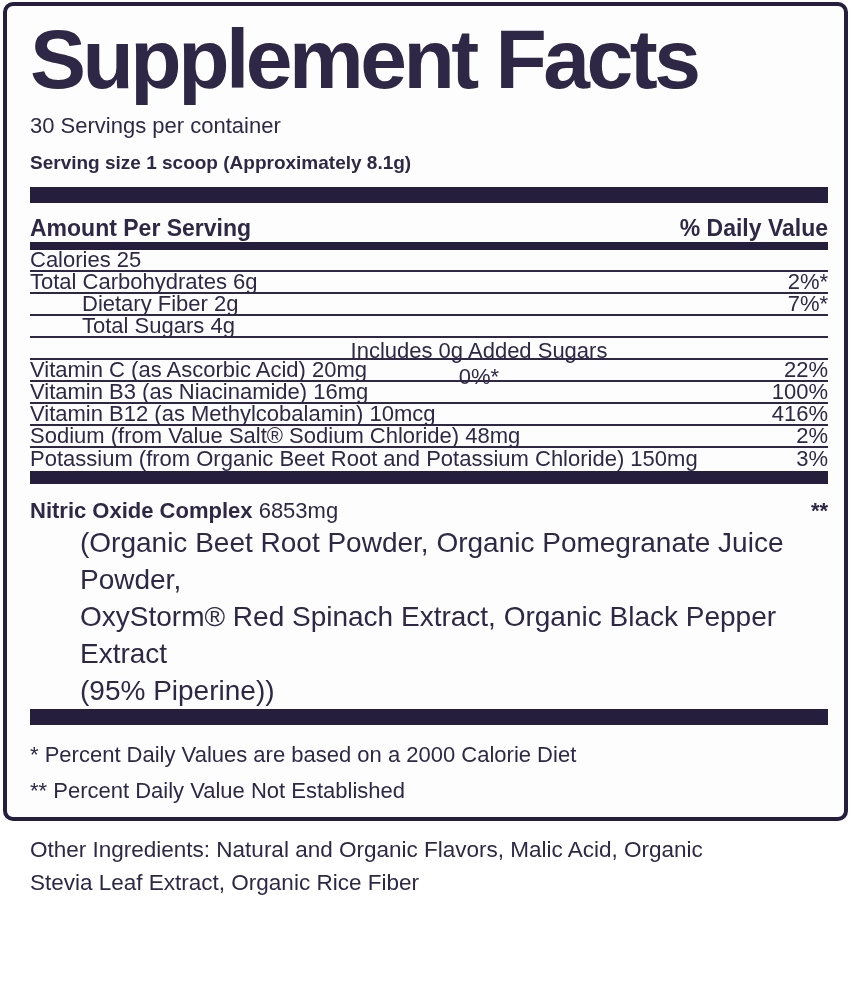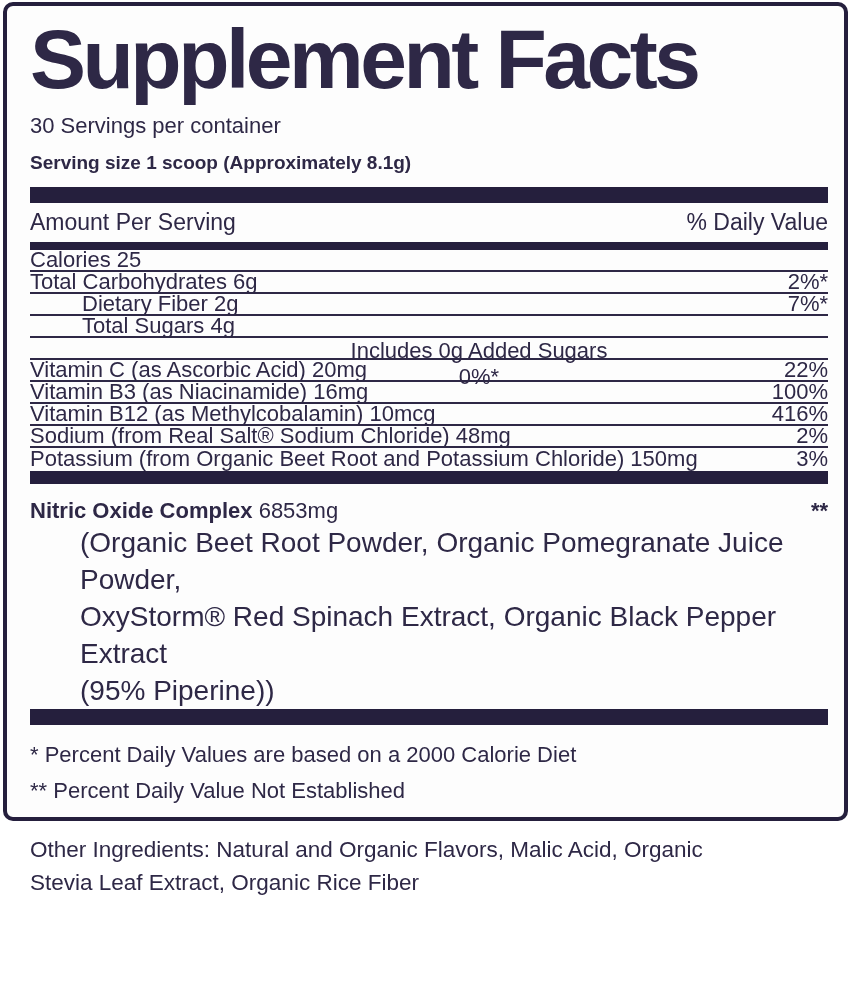--- a/index.html
+++ b/index.html
@@ -43,23 +43,23 @@
   }
   .bar{background:var(--bar);width:100%;}
   .bar-thick{height:16px;margin-top:8px;}
   .bar-medium{height:8px;}
   .bar-complex{height:13px;margin-top:1px;}
   .bar-foot{height:16px;}
   .header-row{
     height:39px;
     display:flex;
     justify-content:space-between;
-    align-items:center;
+    align-items:flex-end;
     font-size:23px;
-    font-weight:400;
+    font-weight:700;
   }
   .row{
     height:22px;
     display:flex;
     justify-content:space-between;
     align-items:center;
     font-size:22px;
     border-bottom:2px solid var(--ink);
   }
   .row:last-child{border-bottom:none;}
@@ -137,21 +137,21 @@
     </div>
     <div class="row">
       <span class="name">Vitamin B3 (as Niacinamide) 16mg</span>
       <span class="dv">100%</span>
     </div>
     <div class="row">
       <span class="name">Vitamin B12 (as Methylcobalamin) 10mcg</span>
       <span class="dv">416%</span>
     </div>
     <div class="row">
-      <span class="name">Sodium (from Real Salt® Sodium Chloride) 48mg</span>
+      <span class="name">Sodium (from Value Salt® Sodium Chloride) 48mg</span>
       <span class="dv">2%</span>
     </div>
     <div class="row">
       <span class="name">Potassium (from Organic Beet Root and Potassium Chloride) 150mg</span>
       <span class="dv">3%</span>
     </div>
   </div>
 
   <div class="bar bar-complex"></div>
 

